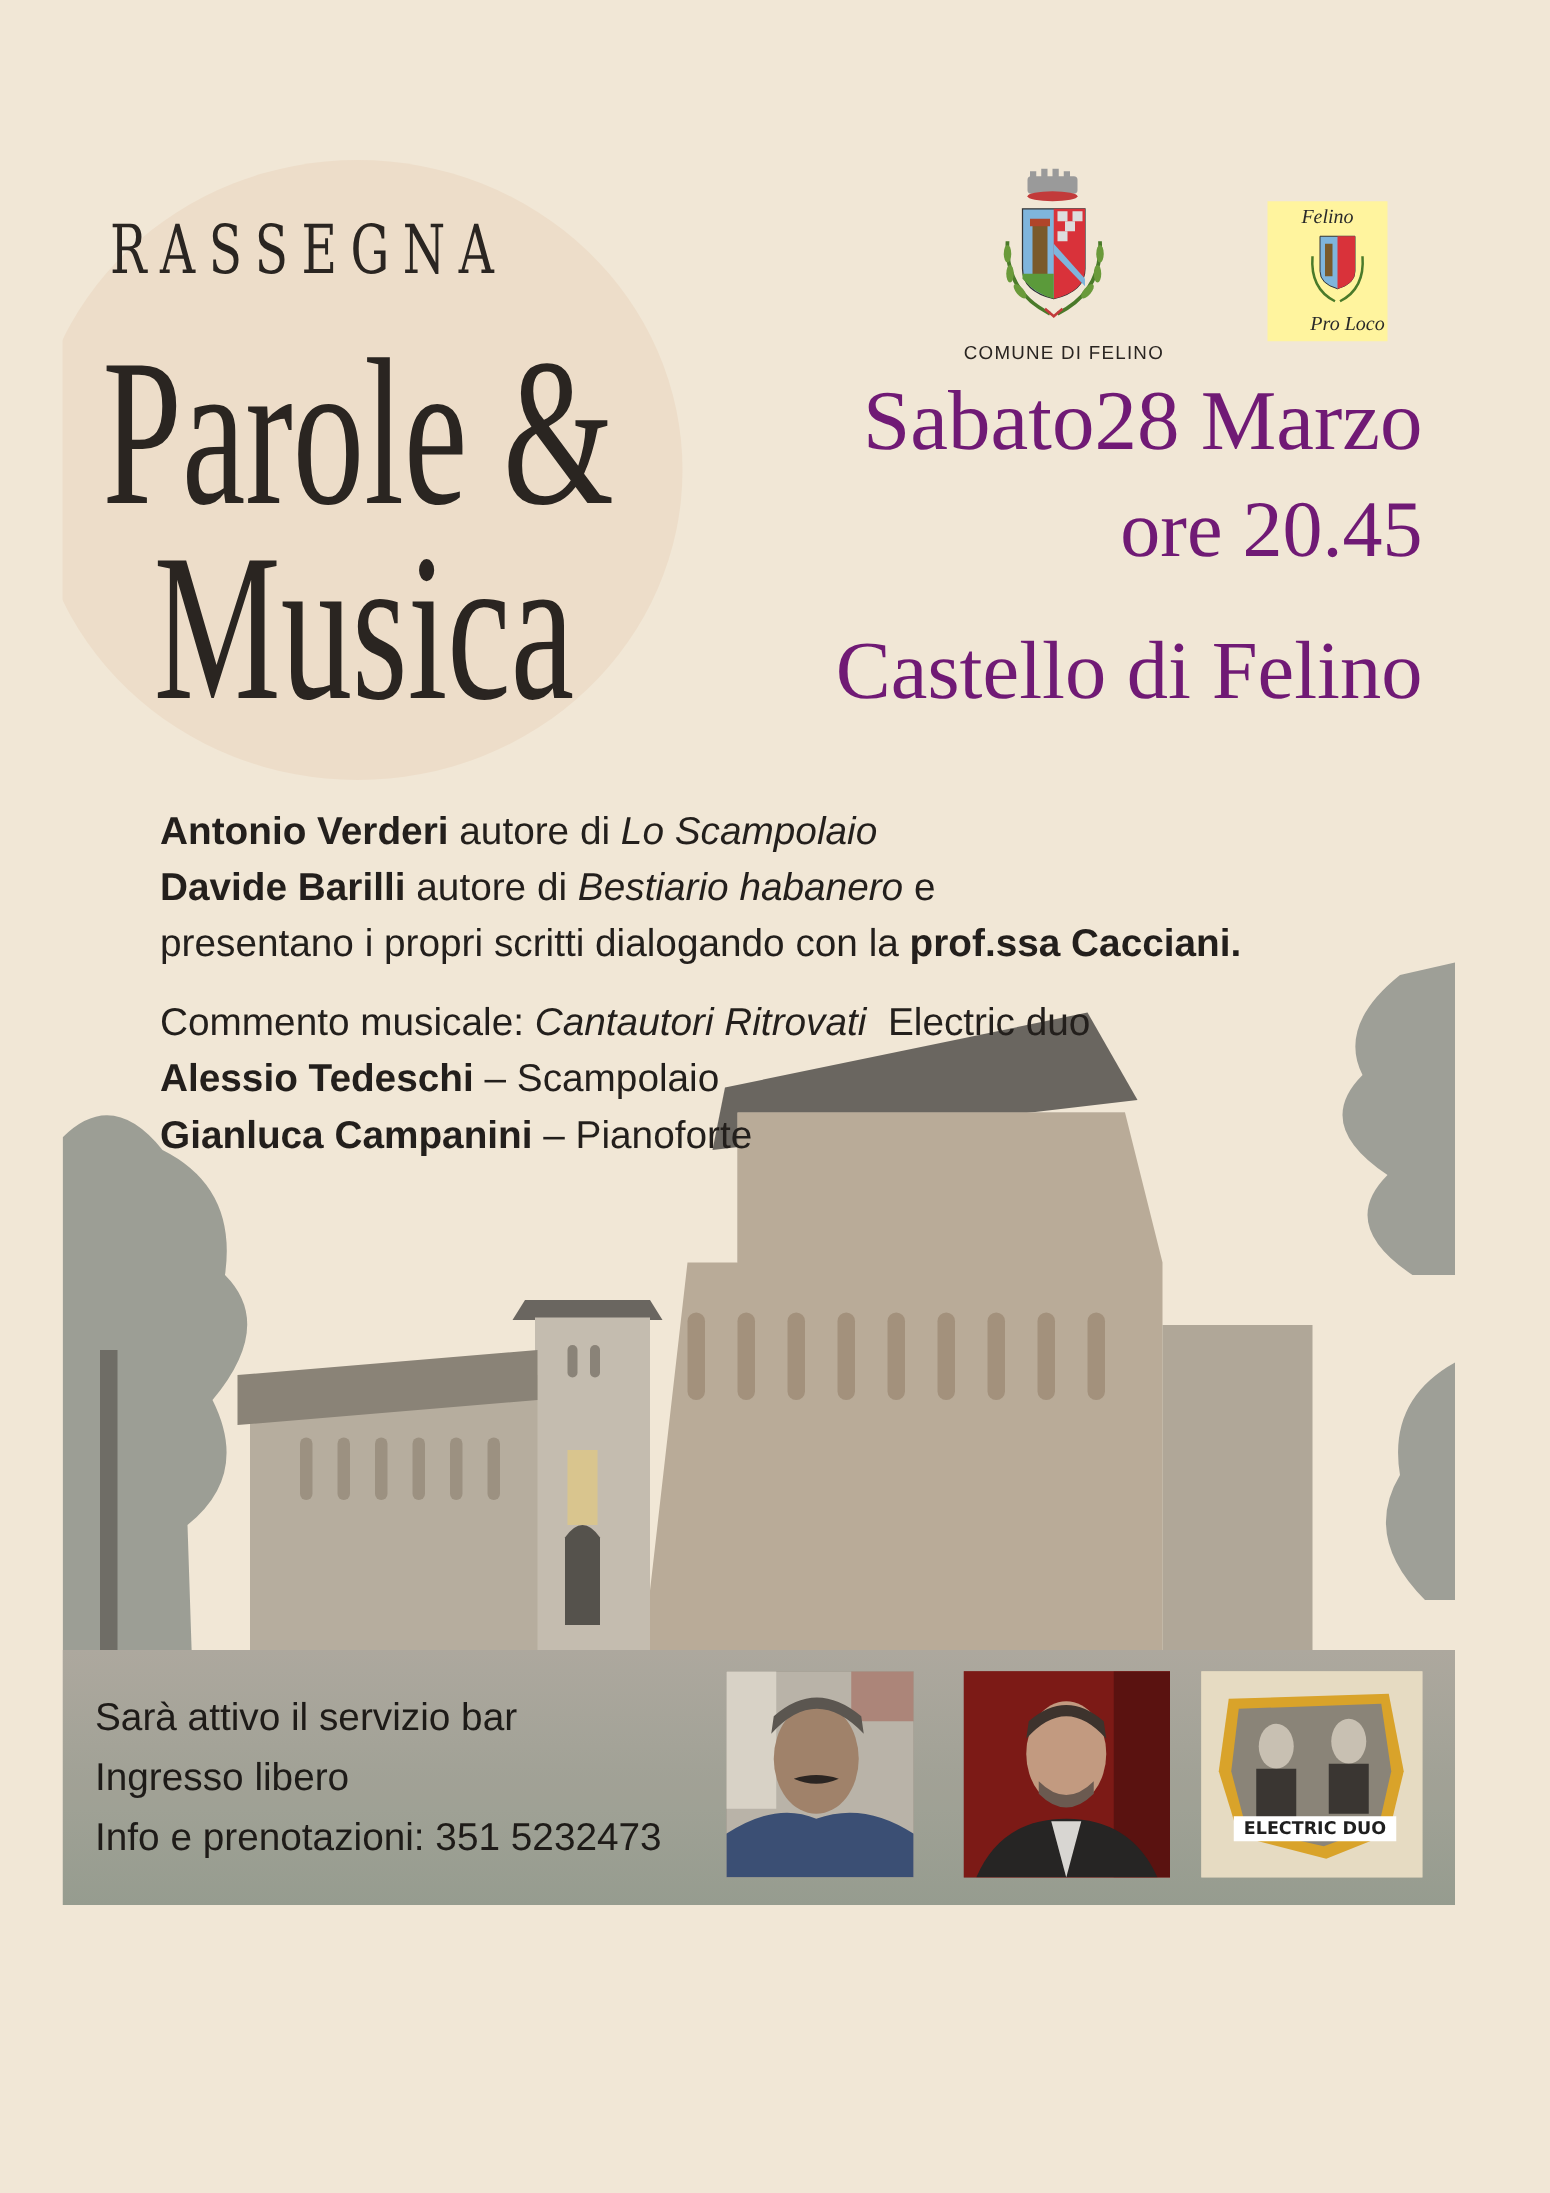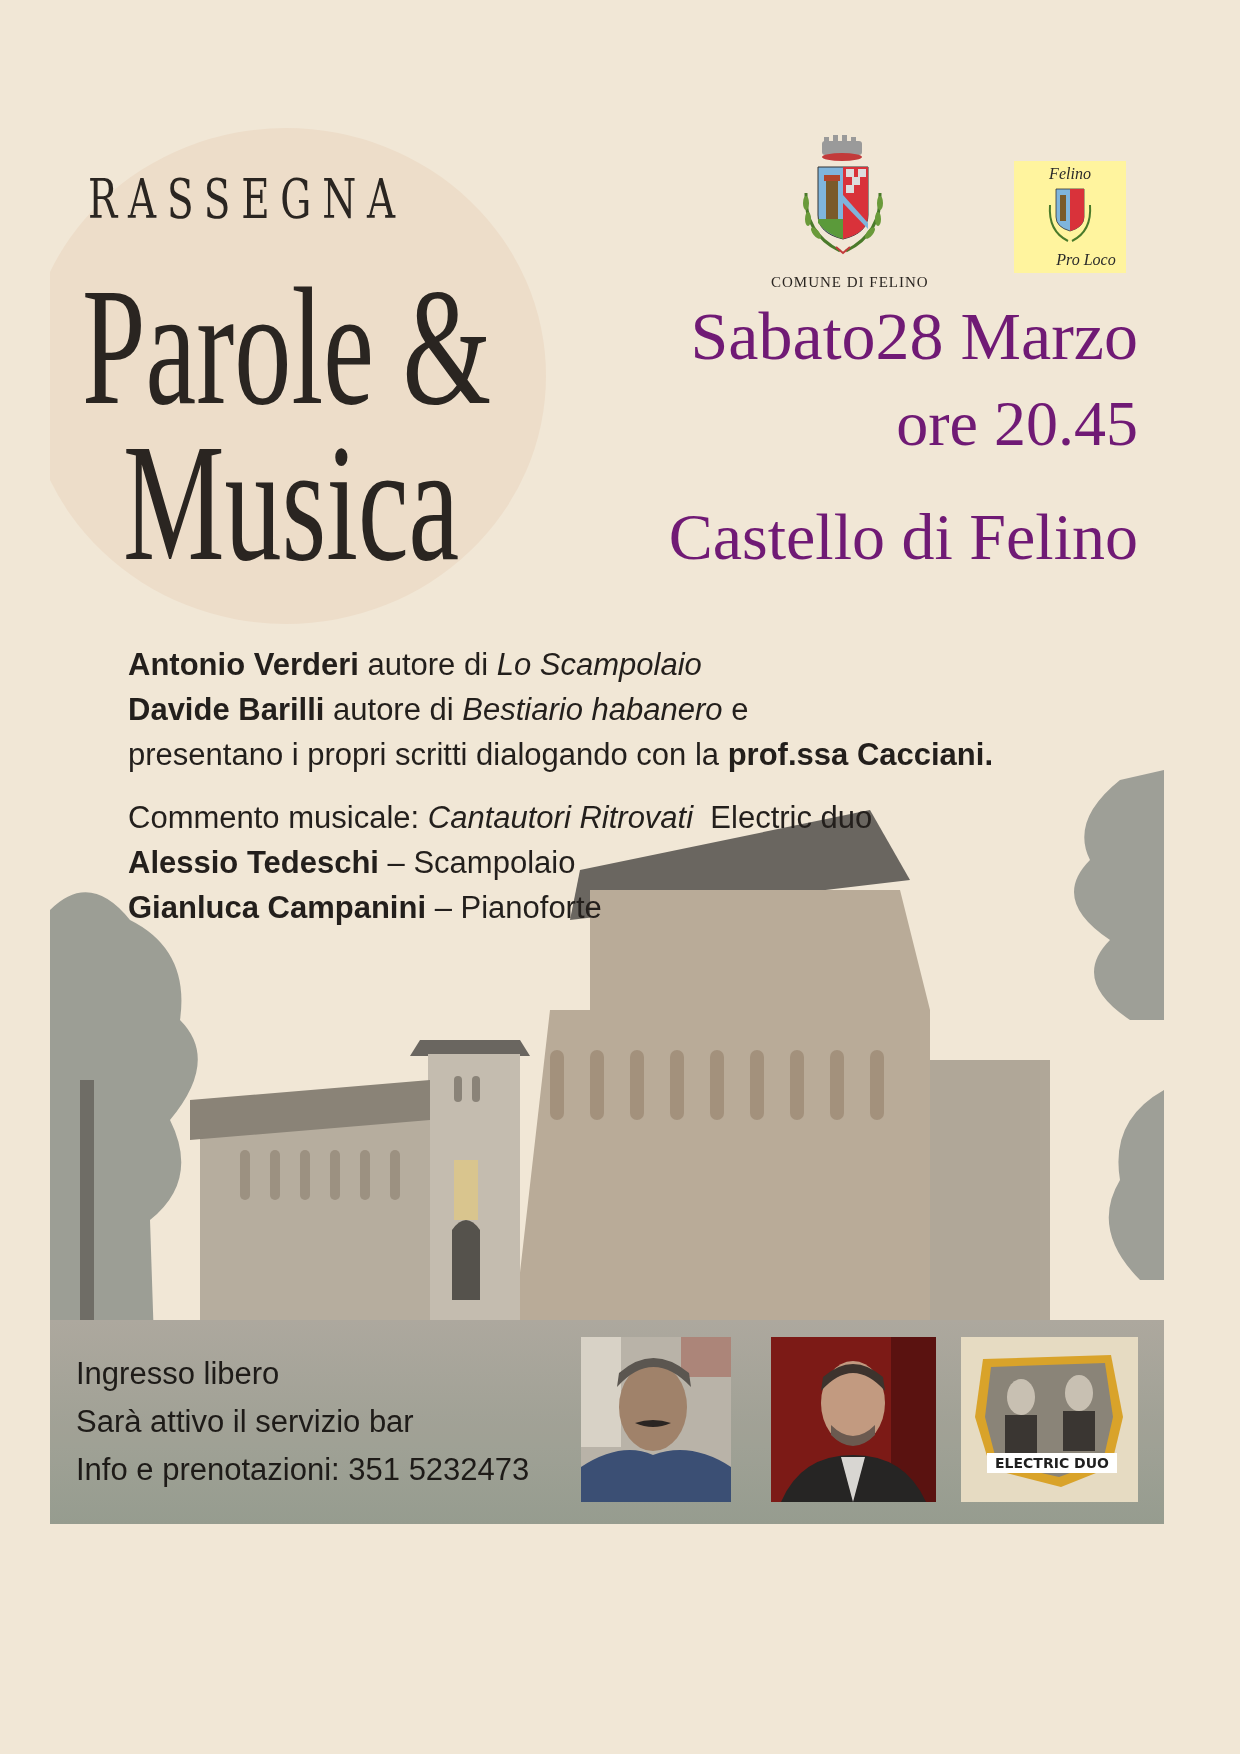--- a/index.html
+++ b/index.html
@@ -21,24 +21,24 @@
     }
     .title-1, .title-2 {
       position: absolute; font-family: "Liberation Serif", serif;
       color: #2A2521; transform: scaleX(0.68); transform-origin: left top;
       line-height: 1;
     }
     .title-1 { left: 82px; top: 262px; font-size: 168px; }
     .title-2 { left: 123px; top: 418px; font-size: 168px; }
 
     .logo-comune { position: absolute; left: 770px; top: 133px; width: 140px; height: 160px; }
-    .logo-proloco { position: absolute; left: 1014px; top: 161px; width: 112px; height: 112px; background: #FFF49E; }
+    .logo-proloco { position: absolute; left: 1014px; top: 161px; width: 96px; height: 112px; background: #FFF49E; }
     .comune-label {
       position: absolute; left: 771px; top: 274px;
-      font-family: Liberation Serif, serif; font-size: 15px; letter-spacing: 1px; color: #2A2521;
+      font-family: Liberation Sans, sans-serif; font-size: 15px; letter-spacing: 1px; color: #2A2521;
     }
 
     .event-date, .event-time, .event-place {
       position: absolute; right: 102px; font-family: "Liberation Serif", serif;
       color: #701a75; white-space: nowrap; text-align: right; line-height: 1;
     }
     .event-date { top: 302px; font-size: 68px; }
     .event-time { top: 392px; font-size: 64px; }
     .event-place { top: 504px; font-size: 66px; margin-left: 12px; }
 
@@ -210,22 +210,22 @@
   </p>
   <p>
     <b>Alessio Tedeschi</b><span> – Scampolaio</span>
   </p>
   <p>
     <b>Gianluca Campanini</b><span> – Pianoforte</span>
   </p>
 </div>
 
 <div class="info">
+  <p>Sarà attivo il servizio bar</p>
   <p>Ingresso libero</p>
-  <p>Sarà attivo il servizio bar</p>
   <p>Info e prenotazioni: 351 5232473</p>
 </div>
 
 <div class="photo photo-1">
   <svg width="150" height="165" viewBox="0 0 150 165">
     <rect width="150" height="165" fill="#b9b3a8"></rect>
     <rect x="0" y="0" width="40" height="110" fill="#d8d2c6"></rect>
     <rect x="100" y="0" width="50" height="40" fill="#a0584a" opacity="0.5"></rect>
     <ellipse cx="72" cy="70" rx="34" ry="44" fill="#a0826a"></ellipse>
     <path d="M36 50 Q72 10 110 50 L108 36 Q72 6 38 36 Z" fill="#5b5650"></path>

